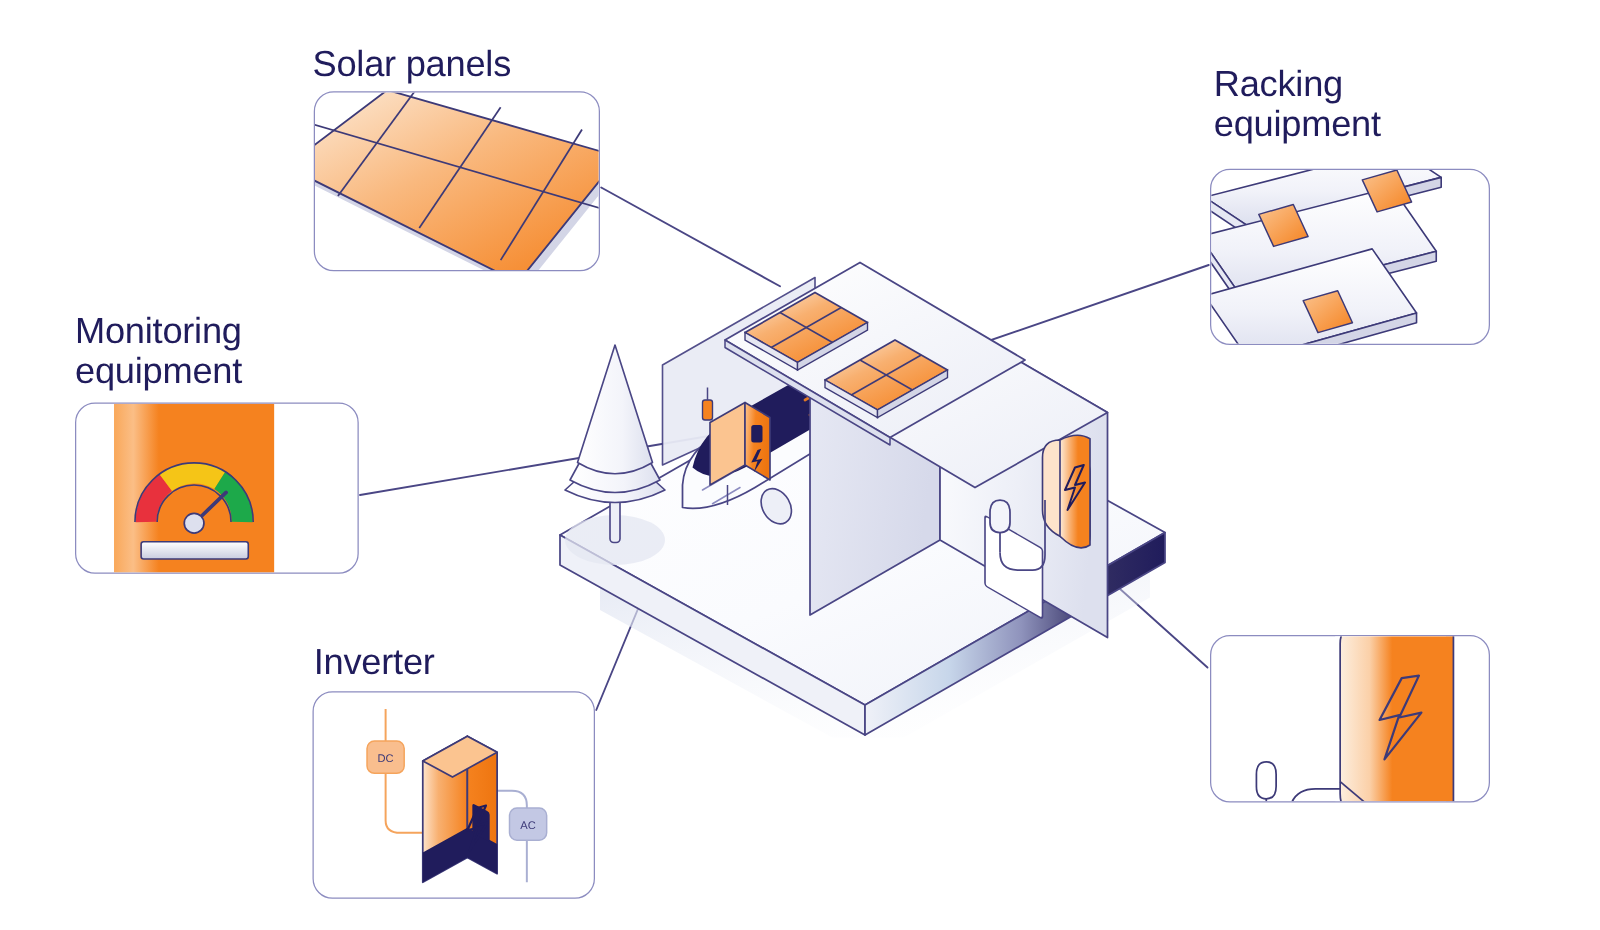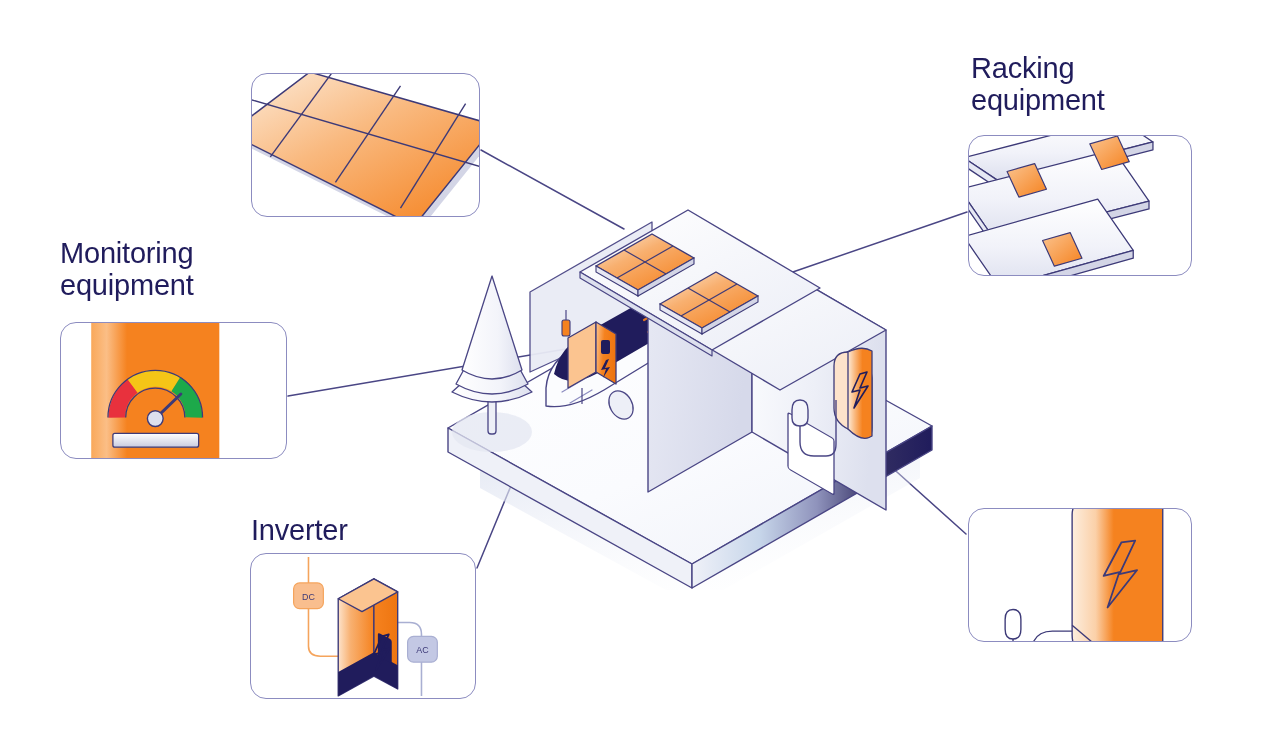--- a/index.html
+++ b/index.html
@@ -191,20 +191,21 @@
       </g>
 
       <g fill="none" stroke="#4A4685" stroke-width="1.4">
         <path d="M 380 240 Q 372 240 372 250 L 372 258 Q 372 266 380 266 Q 388 266 388 258 L 388 250 Q 388 240 380 240 Z" fill="#F3F4FA"></path>
         <line x1="380" y1="266" x2="380" y2="282"></line>
         <path d="M 380 282 Q 380 296 394 296 L 406 296 Q 416 296 416 284 L 416 240"></path>
       </g>
     </svg>
   </div>
 
+  <div class="callout-label" style="left:250px;top:36px;">Solar panels</div>
   <div class="callout-card" style="left:251px;top:73px;width:229px;height:144px;">
     <svg viewBox="0 0 229 144" xmlns="http://www.w3.org/2000/svg">
       <defs>
         <linearGradient id="cp1" x1="0" y1="0" x2="0.9" y2="1">
           <stop offset="0%" stop-color="#FDEEDE"></stop>
           <stop offset="45%" stop-color="#F9B97F"></stop>
           <stop offset="100%" stop-color="#F5821F"></stop>
         </linearGradient>
       </defs>
       <path d="M -20 66 L 62 4 L 250 58 L 168 160 Z" fill="#D3D5E6"></path>
@@ -248,21 +249,21 @@
         <path d="M 166 116 L 30 154 L 30 162 L 166 124 Z" fill="#D3D5E6"></path>
       </g>
       <g stroke="#3D3A78" stroke-width="1.2" stroke-linejoin="round">
         <path d="M 122 8 L 150 0 L 162 26 L 134 34 Z" fill="url(#clamp)"></path>
         <path d="M 38 36 L 66 28 L 78 54 L 50 62 Z" fill="url(#clamp)"></path>
         <path d="M 74 106 L 102 98 L 114 124 L 86 132 Z" fill="url(#clamp)"></path>
       </g>
     </svg>
   </div>
 
-  <div class="callout-label" style="left:60px;top:237px;">Monitoring
+  <div class="callout-label" style="left:60px;top:249px;">Monitoring
 equipment</div>
   <div class="callout-card" style="left:60px;top:322px;width:227px;height:137px;">
     <svg viewBox="0 0 227 137" xmlns="http://www.w3.org/2000/svg">
       <defs>
         <linearGradient id="mpan" x1="0" y1="0" x2="1" y2="0">
           <stop offset="0%" stop-color="#F9A85A"></stop>
           <stop offset="12%" stop-color="#FBBE86"></stop>
           <stop offset="28%" stop-color="#F5821F"></stop>
           <stop offset="100%" stop-color="#F5821F"></stop>
         </linearGradient>
@@ -281,21 +282,21 @@
         <path d="M 47 96 A 48 48 0 0 1 143 96"></path>
         <path d="M 65 96 A 30 30 0 0 1 125 96"></path>
       </g>
       <line x1="95" y1="97" x2="121" y2="72" stroke="#3D3A78" stroke-width="3" stroke-linecap="round"></line>
       <circle cx="95" cy="97" r="8" fill="#DDE0EE" stroke="#3D3A78" stroke-width="1.4"></circle>
       <rect x="52" y="112" width="87" height="14" rx="2" fill="url(#mbar)" stroke="#3D3A78" stroke-width="1.3"></rect>
     </svg>
   </div>
 
   <div class="callout-label" style="left:251px;top:514px;">Inverter</div>
-  <div class="callout-card" style="left:250px;top:553px;width:226px;height:146px;">
+  <div class="callout-card" style="left:250px;top:553px;width:226px;height:166px;">
     <svg viewBox="0 0 226 131" xmlns="http://www.w3.org/2000/svg">
       <defs>
         <linearGradient id="ivFront" x1="0" y1="0" x2="1" y2="0">
           <stop offset="0%" stop-color="#FDE3CB"></stop>
           <stop offset="35%" stop-color="#F8B070"></stop>
           <stop offset="100%" stop-color="#F5821F"></stop>
         </linearGradient>
         <linearGradient id="ivSide" x1="0" y1="0" x2="1" y2="0">
           <stop offset="0%" stop-color="#F5821F"></stop>
           <stop offset="100%" stop-color="#EE7510"></stop>

